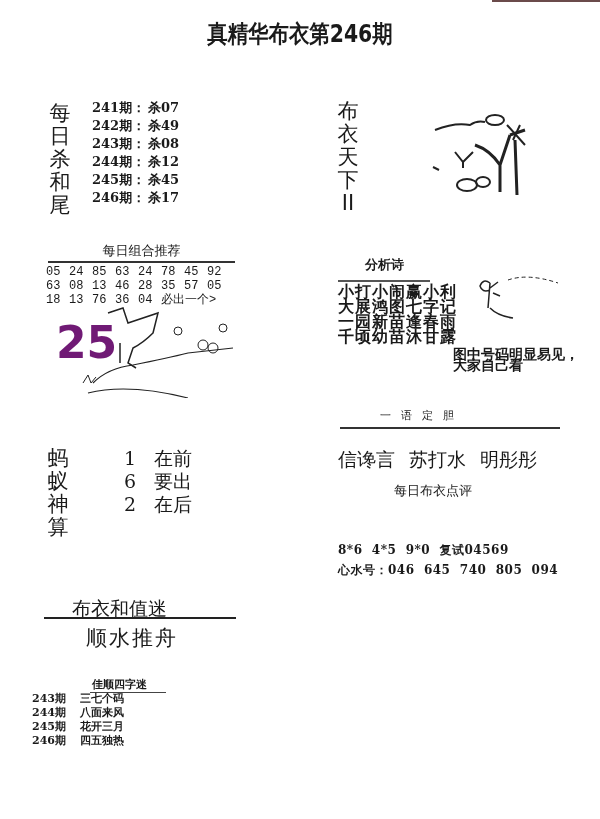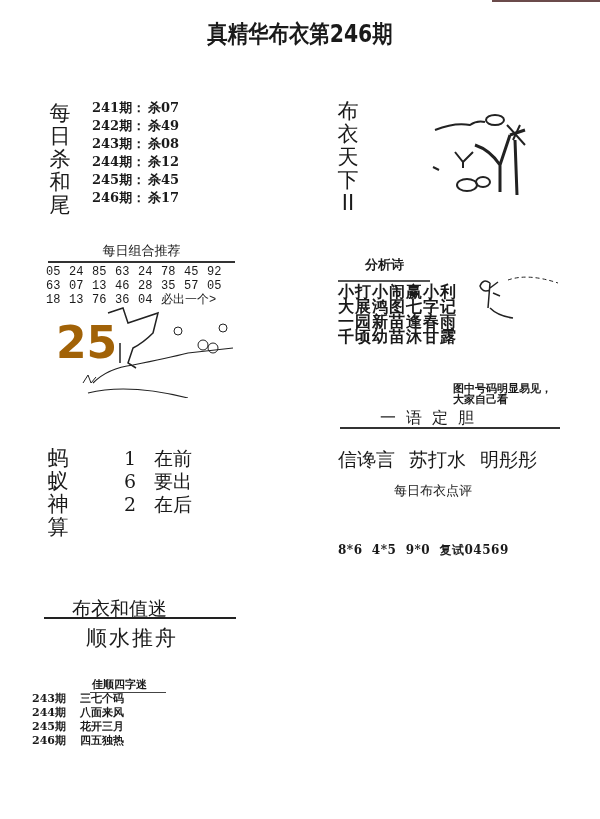--- a/index.html
+++ b/index.html
@@ -22,22 +22,22 @@
   .riddle-title { left:72px; top:596px; font-family:"DejaVu Sans", sans-serif; font-size:19px; }
   .riddle-line { left:44px; top:617px; width:192px; height:2px; background:#222; }
   .riddle-answer { left:86px; top:624px; font-family:"DejaVu Sans", sans-serif; font-size:21px; letter-spacing:2px; }
   .four-title { left:92px; top:677px; font-size:11px; font-weight:bold; }
   .four-line { left:90px; top:692px; width:76px; height:1px; background:#444; }
   .four-list { left:32px; top:692px; font-size:11px; line-height:14px; font-weight:bold; }
   .four-list span.p { display:inline-block; width:48px; }
   .poem-title { left:365px; top:256px; font-size:13px; font-weight:bold; }
   .poem-line { left:338px; top:280px; width:92px; height:2px; background:#555; }
   .poem { left:338px; top:284px; font-size:16px; line-height:15px; font-weight:bold; letter-spacing:1px; }
-  .note { left:453px; top:349px; font-size:11px; line-height:11px; font-weight:bold;margin-top:34px; }
-  .one-title { left:380px; top:408px; font-size:16px; letter-spacing:10px;text-align:center; }
+  .note { left:453px; top:349px; font-size:14px; line-height:11px; font-weight:bold; }
+  .one-title { left:380px; top:408px; font-size:11px; letter-spacing:10px;text-align:center; }
   .one-line { left:340px; top:427px; width:220px; height:2px; background:#333; }
   .one-words { left:338px; top:447px; font-family:"DejaVu Sans", sans-serif; font-size:19px; }
   .one-words span { margin-right:14px; }
   .daily { left:394px; top:482px; font-size:13px; font-weight:normal; }
   .picks { left:338px; top:540px; font-size:12px; line-height:20px; font-weight:bold; letter-spacing:0.5px; }
 </style>
 </head>
 <body>
 
 <div class="abs topline"></div>
@@ -77,28 +77,28 @@
   <ellipse cx="68" cy="82" rx="7" ry="5" stroke="#222" stroke-width="2" fill="none"></ellipse>
 </svg>
 
 <div class="abs combo-title">每日组合推荐</div>
 <div class="abs combo-line"></div>
 <div class="abs combo-grid">
   <div>
     <span>05</span><span>24</span><span>85</span><span>63</span><span>24</span><span>78</span><span>45</span><span>92</span>
   </div>
   <div>
-    <span>63</span><span>07</span><span>13</span><span>46</span><span>28</span><span>35</span><span>57</span><span>05</span>
+    <span>63</span><span>08</span><span>13</span><span>46</span><span>28</span><span>35</span><span>57</span><span>05</span>
   </div>
   <div>
     <span>18</span><span>13</span><span>76</span><span>36</span><span>04</span><span style="width:auto">必出一个&gt;</span>
   </div>
 </div>
 <div class="abs sketch">
-  <div style="position:absolute;left:8px;top:14px;font-family:'DejaVu Sans',sans-serif;font-weight:bold;font-size:44px;color:#a16207;">25</div>
+  <div style="position:absolute;left:8px;top:14px;font-family:'DejaVu Sans',sans-serif;font-weight:bold;font-size:44px;color:#701a75;">25</div>
   <svg width="190" height="95">
     <path d="M60 10 L75 5 L80 20 Q95 15 110 10 L105 30 Q95 40 85 45 L80 60 L88 65" stroke="#222" stroke-width="1.5" fill="none"></path>
     <path d="M72 40 L72 60" stroke="#222" stroke-width="1.5"></path>
     <path d="M45 80 Q60 65 85 62 Q120 55 140 50 L185 45" stroke="#222" stroke-width="1.2" fill="none"></path>
     <path d="M40 90 Q80 80 140 95" stroke="#222" stroke-width="1.2" fill="none"></path>
     <circle cx="155" cy="42" r="5" stroke="#222" fill="none"></circle>
       <circle cx="165" cy="45" r="5" stroke="#222" fill="none"></circle>
     <circle cx="175" cy="25" r="4" stroke="#222" fill="none"></circle>
       <circle cx="130" cy="28" r="4" stroke="#222" fill="none"></circle>
     <path d="M35 80 L40 72 L43 80 L48 74" stroke="#222" fill="none"></path>
@@ -137,20 +137,21 @@
 
 <div class="abs one-title">一语定胆</div>
 <div class="abs one-line"></div>
 <div class="abs one-words">
   <span>信谗言</span><span>苏打水</span><span>明彤彤</span>
 </div>
 <div class="abs daily">每日布衣点评</div>
 
 <div class="abs picks">
   <div style="white-space:pre">8*6  4*5  9*0  复试04569</div>
+  <div style="white-space:pre">心水号：046  645  740  805  094</div>
 </div>
 
 <div class="abs riddle-title">布衣和值迷</div>
 <div class="abs riddle-line"></div>
 <div class="abs riddle-answer">顺水推舟</div>
 
 <div class="abs four-title">佳顺四字迷</div>
 <div class="abs four-line"></div>
 <div class="abs four-list">
   <div><span class="p">243期</span><span>三七个码</span></div>

